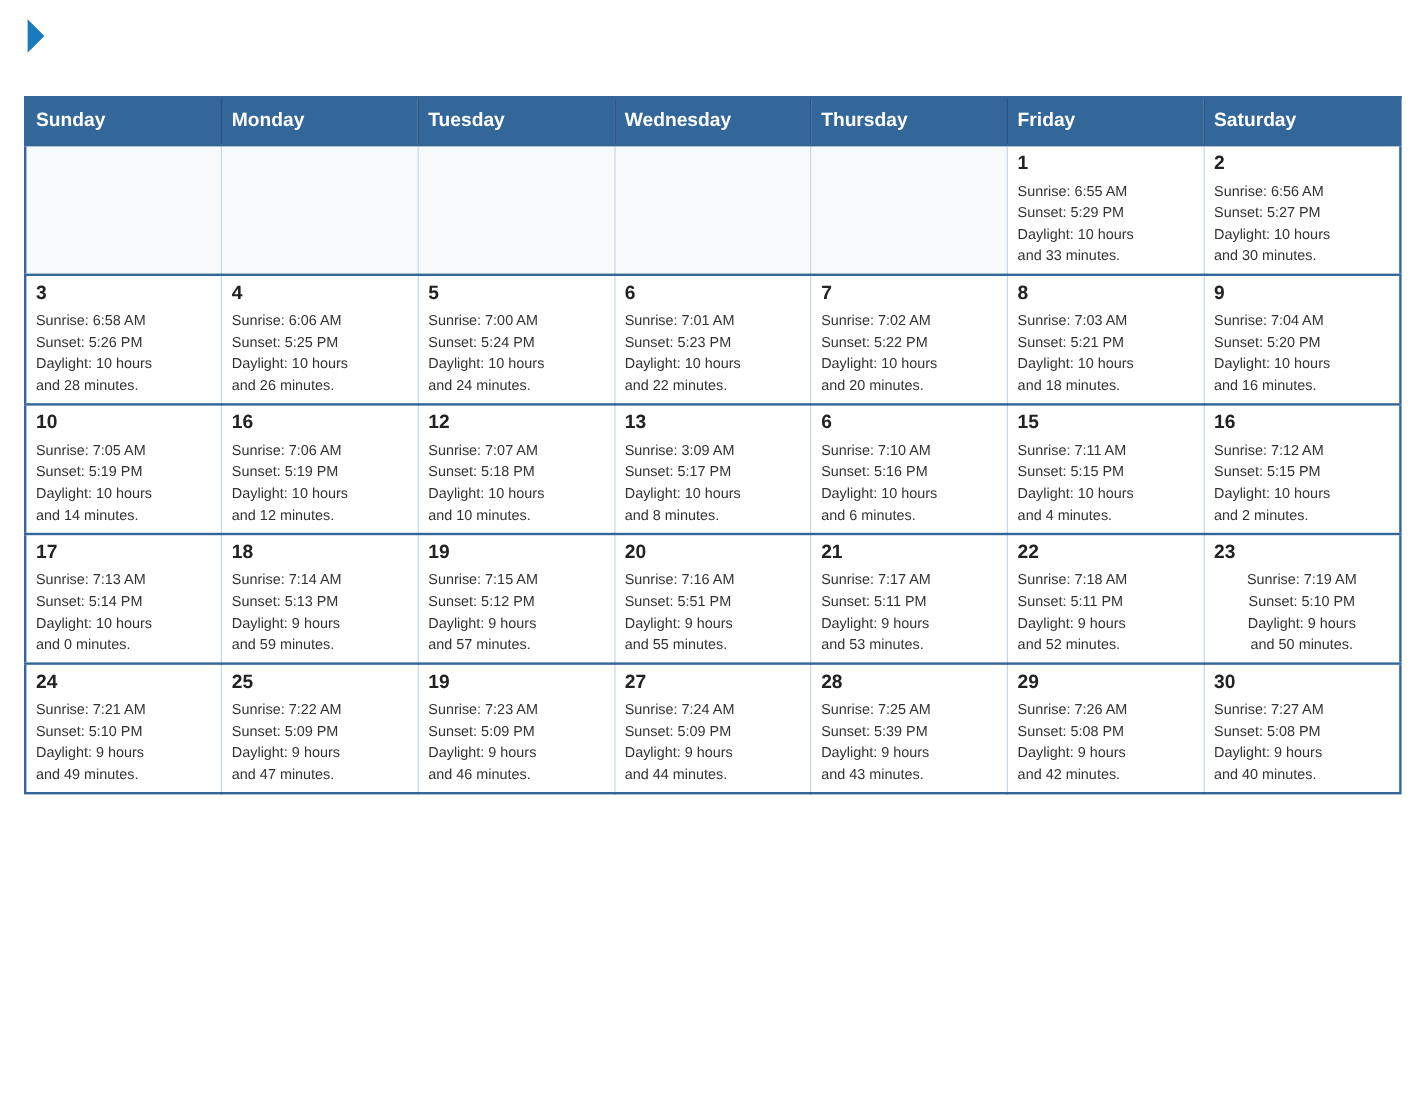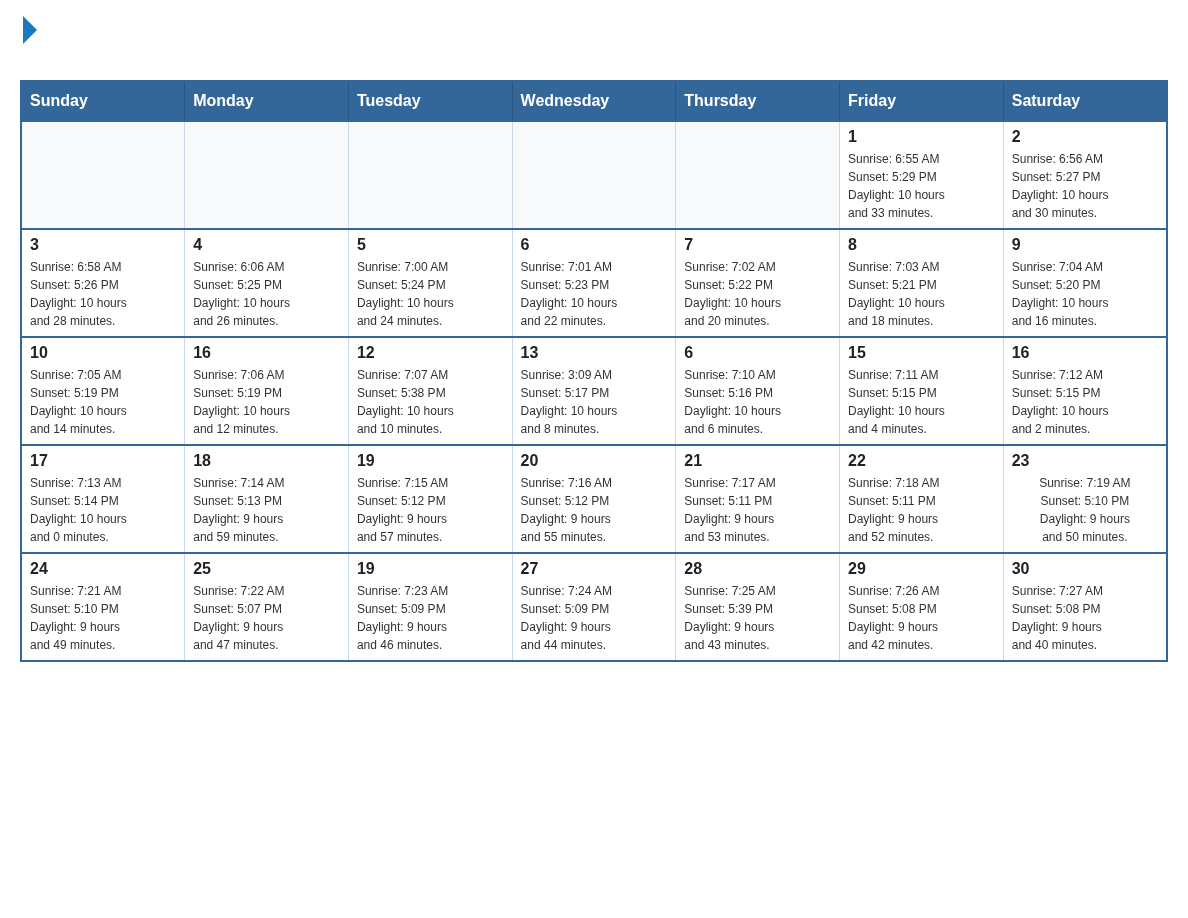--- a/index.html
+++ b/index.html
@@ -217,21 +217,21 @@
         <td>
           <span class="day-number">16</span>
           <div class="day-info" style="white-space: pre-line;">Sunrise: 7:06 AM
 Sunset: 5:19 PM
 Daylight: 10 hours
 and 12 minutes.</div>
         </td>
         <td>
           <span class="day-number">12</span>
           <div class="day-info" style="white-space: pre-line;">Sunrise: 7:07 AM
-Sunset: 5:38 PM
+Sunset: 5:18 PM
 Daylight: 10 hours
 and 10 minutes.</div>
         </td>
         <td>
           <span class="day-number">13</span>
           <div class="day-info" style="white-space: pre-line;">Sunrise: 3:09 AM
 Sunset: 5:17 PM
 Daylight: 10 hours
 and 8 minutes.</div>
         </td>
@@ -275,21 +275,21 @@
         <td>
           <span class="day-number">19</span>
           <div class="day-info" style="white-space: pre-line;">Sunrise: 7:15 AM
 Sunset: 5:12 PM
 Daylight: 9 hours
 and 57 minutes.</div>
         </td>
         <td>
           <span class="day-number">20</span>
           <div class="day-info" style="white-space: pre-line;">Sunrise: 7:16 AM
-Sunset: 5:12 PM
+Sunset: 5:51 PM
 Daylight: 9 hours
 and 55 minutes.</div>
         </td>
         <td>
           <span class="day-number">21</span>
           <div class="day-info" style="white-space: pre-line;">Sunrise: 7:17 AM
 Sunset: 5:11 PM
 Daylight: 9 hours
 and 53 minutes.</div>
         </td>
@@ -312,21 +312,21 @@
         <td>
           <span class="day-number">24</span>
           <div class="day-info" style="white-space: pre-line;">Sunrise: 7:21 AM
 Sunset: 5:10 PM
 Daylight: 9 hours
 and 49 minutes.</div>
         </td>
         <td>
           <span class="day-number">25</span>
           <div class="day-info" style="white-space: pre-line;">Sunrise: 7:22 AM
-Sunset: 5:07 PM
+Sunset: 5:09 PM
 Daylight: 9 hours
 and 47 minutes.</div>
         </td>
         <td>
           <span class="day-number">19</span>
           <div class="day-info" style="white-space: pre-line;">Sunrise: 7:23 AM
 Sunset: 5:09 PM
 Daylight: 9 hours
 and 46 minutes.</div>
         </td>

